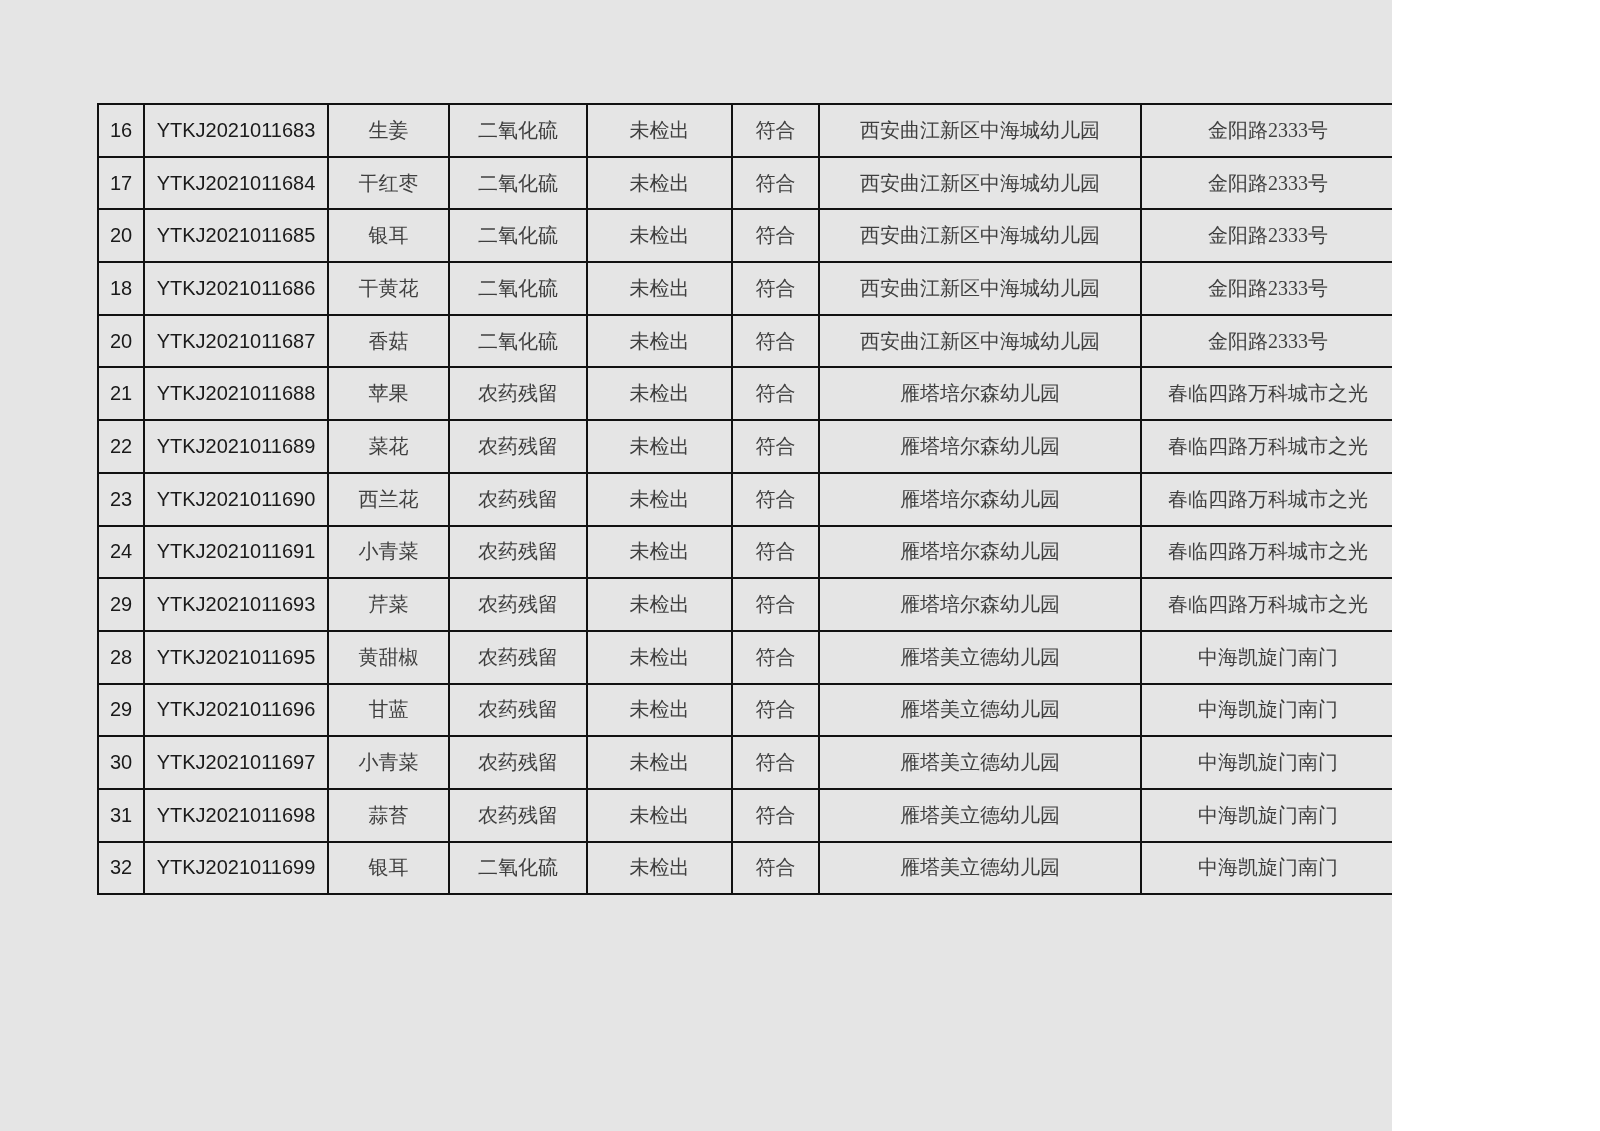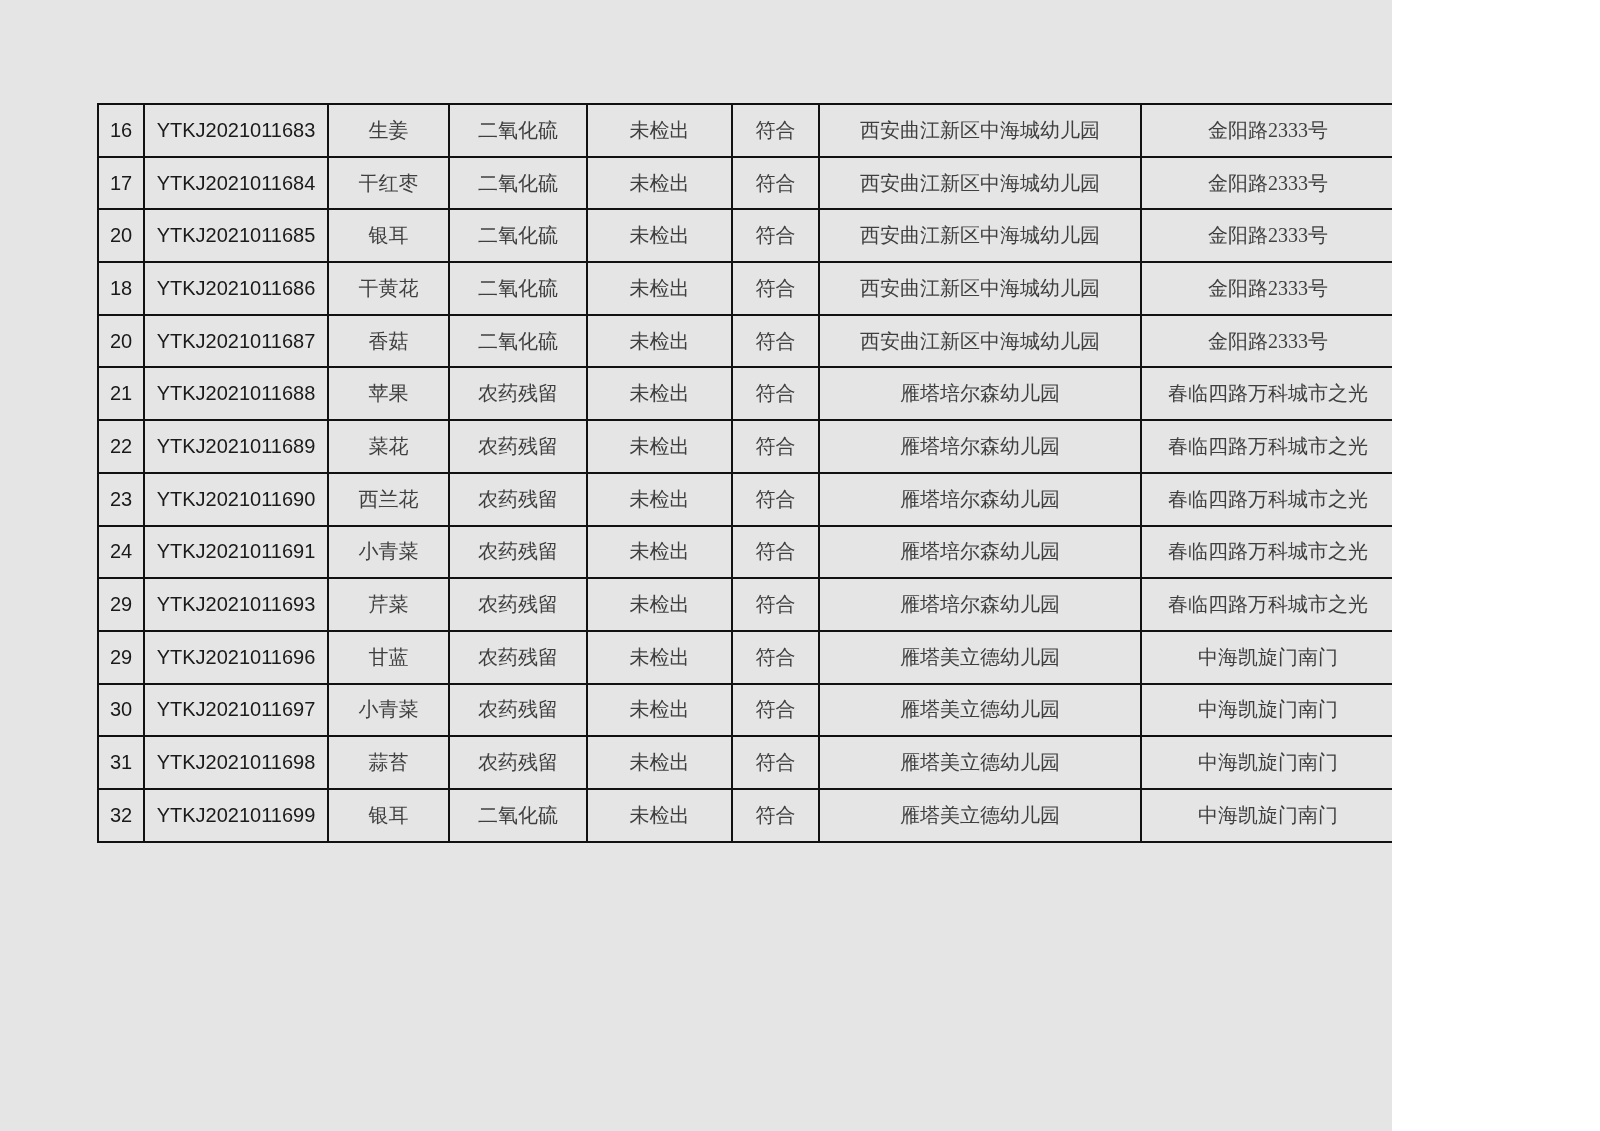--- a/index.html
+++ b/index.html
@@ -163,20 +163,31 @@
           <td class="num">YTKJ2021011693</td>
           <td class="zh">芹菜</td>
           <td class="zh">农药残留</td>
           <td class="zh">未检出</td>
           <td class="zh">符合</td>
           <td class="zh">雁塔培尔森幼儿园</td>
           <td class="zh">春临四路万科城市之光</td>
           <td class="zh"></td>
         </tr>
         <tr>
+          <td class="num">28</td>
+          <td class="num">YTKJ2021011695</td>
+          <td class="zh">黄甜椒</td>
+          <td class="zh">农药残留</td>
+          <td class="zh">未检出</td>
+          <td class="zh">符合</td>
+          <td class="zh">雁塔美立德幼儿园</td>
+          <td class="zh">中海凯旋门南门</td>
+          <td class="zh"></td>
+        </tr>
+        <tr>
           <td class="num">29</td>
           <td class="num">YTKJ2021011696</td>
           <td class="zh">甘蓝</td>
           <td class="zh">农药残留</td>
           <td class="zh">未检出</td>
           <td class="zh">符合</td>
           <td class="zh">雁塔美立德幼儿园</td>
           <td class="zh">中海凯旋门南门</td>
           <td class="zh"></td>
         </tr>

